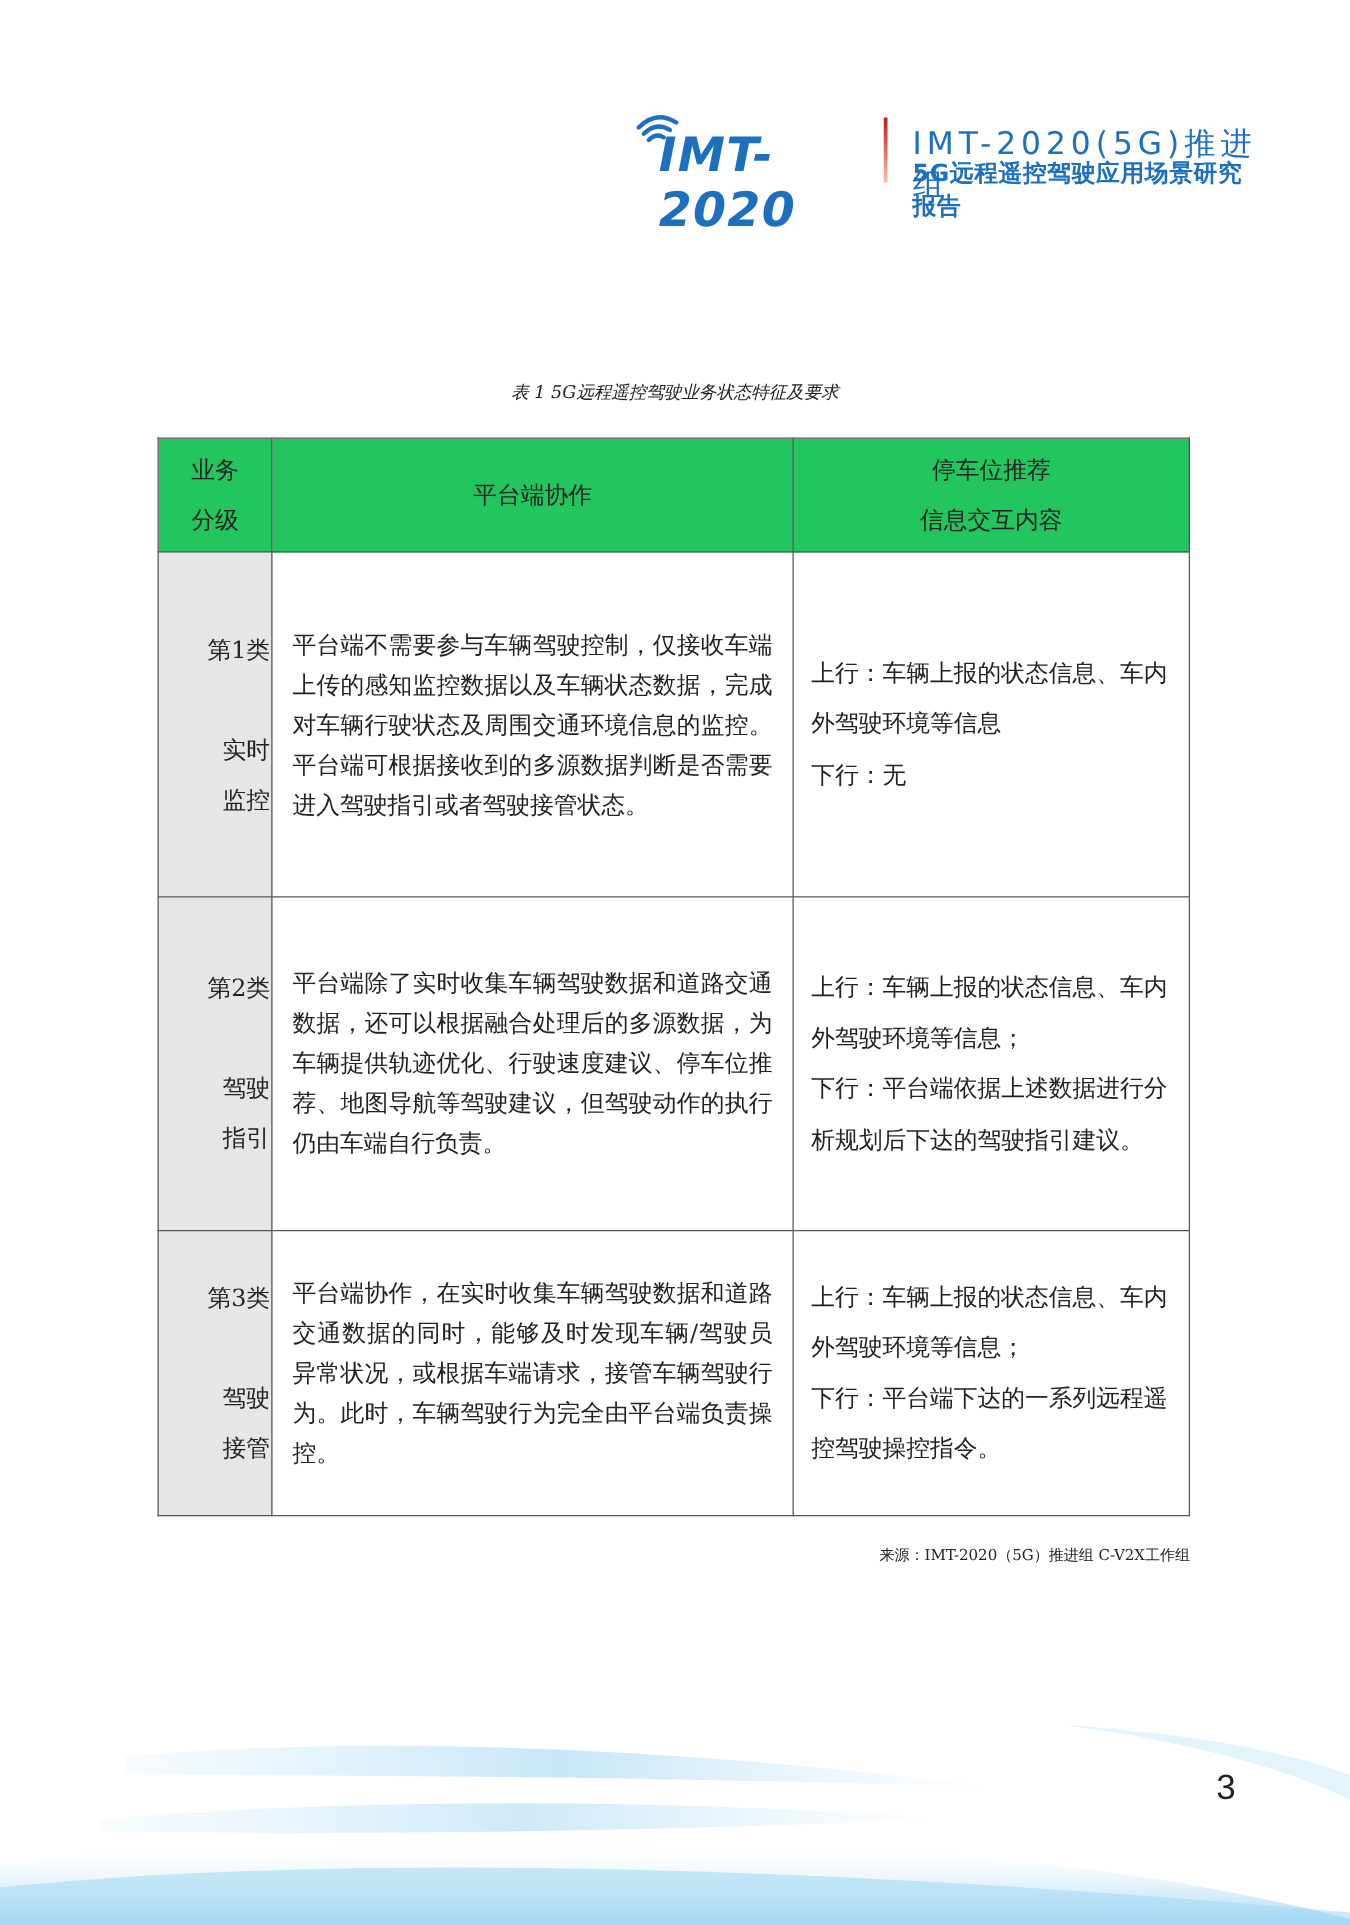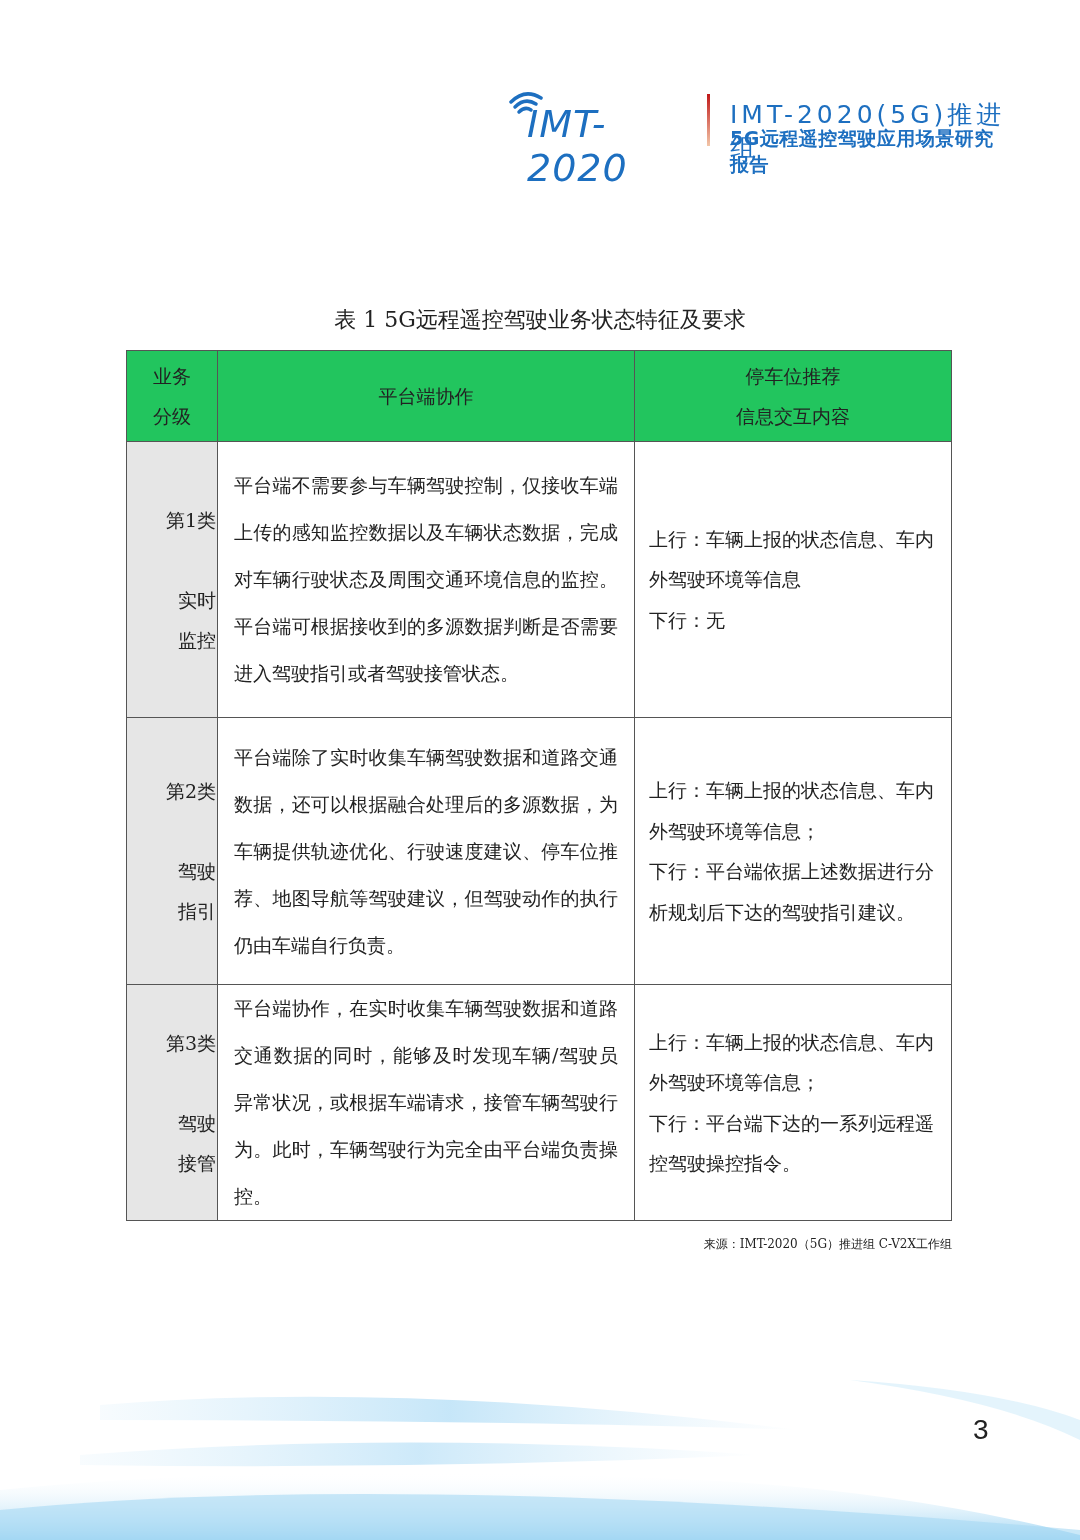--- a/index.html
+++ b/index.html
@@ -8,50 +8,50 @@
       background: #ffffff;
       font-family: "DejaVu Serif", "Liberation Serif", serif;
       color: #222;
     }
     .header { position: absolute; top: 88px; left: 500px; width: 510px; height: 65px; }
     .logo { position: absolute; left: 5px; top: 0; width: 195px; height: 62px; }
     .logo svg { width: 100%; height: 100%; }
     .logo-text {
       position: absolute; left: 22px; top: 14px;
       font-family: "DejaVu Sans", sans-serif; font-style: italic;
-      color: #1d6fc0; font-size: 38px; letter-spacing: 1px; font-weight: normal;
+      color: #1d6fc0; font-size: 38px; letter-spacing: 1px; font-weight: bold;
     }
     .divider {
       position: absolute; left: 207px; top: 6px; width: 3px; height: 52px;
       background: linear-gradient(to bottom, #c01818, #f2c6a8);
     }
     .header-title {
       position: absolute; left: 230px; top: 10px;
       font-family: "DejaVu Sans", sans-serif; color: #1d6fc0;
       font-size: 25px; letter-spacing: 4px;
     }
     .header-subtitle {
       position: absolute; left: 230px; top: 38px;
       font-family: "DejaVu Sans", sans-serif; color: #1d6fc0;
       font-size: 19px; font-weight: bold; letter-spacing: 0.5px;
     }
     .caption {
       position: absolute; top: 305px; left: 0; width: 1080px; text-align: center;
-      font-size: 22px; color: #222;
+      font-size: 14px; color: #222; font-style: italic;
     }
     table.main {
       position: absolute; left: 126px; top: 350px; width: 826px;
       border-collapse: collapse; font-size: 19px;
     }
     table.main td, table.main th {
       border: 1.5px solid #555; vertical-align: middle; font-weight: normal;
     }
     table.main th { background: #22c55e; height: 88px; text-align: center; line-height: 40px; }
     td.grade { background: #e6e6e6; width: 88px; text-align: right; line-height: 40px; }
-    td.feature { width: 384px; padding: 0 16px; line-height: 47px; text-align: justify; }
+    td.feature { width: 384px; padding: 0 16px; line-height: 32px; text-align: justify; }
     td.info { padding: 0 14px; line-height: 40.5px; margin-top: 20px; }
     .gap { height: 40px; }
     .source {
       position: absolute; top: 1236px; right: 128px; font-size: 12px; color: #222;
     }
     .footer-wave {
       position: absolute; left: 0; bottom: 0; width: 1080px; height: 180px; overflow: hidden;
     }
     .page-number {
       position: absolute; top: 1414px; left: 973px;

